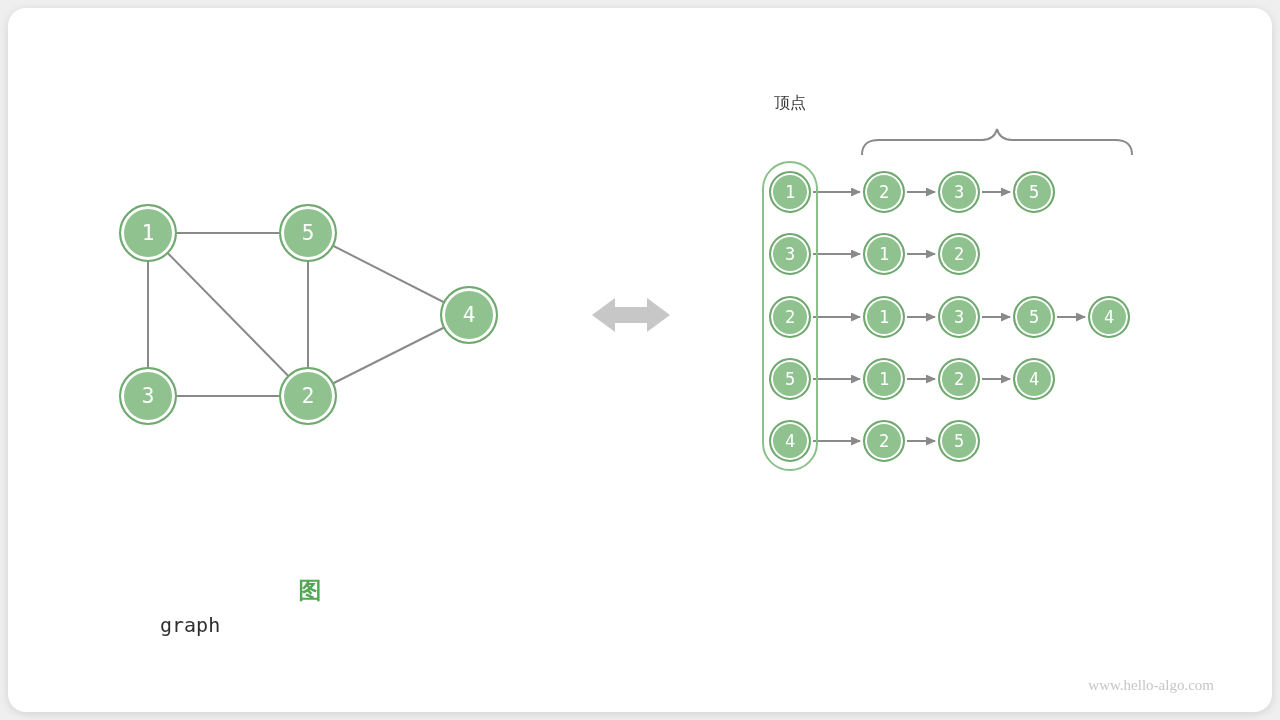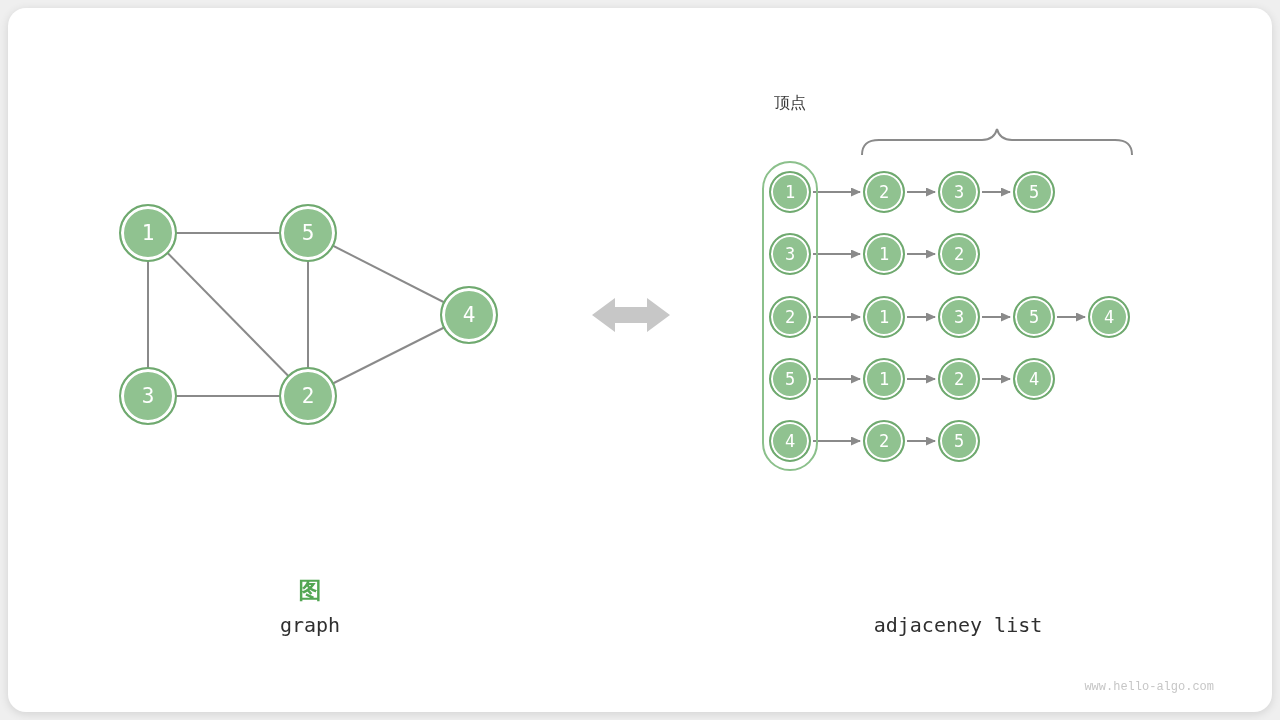--- a/index.html
+++ b/index.html
@@ -5,22 +5,22 @@
   html,body{margin:0;padding:0;background:#e9e9e9;}
   .canvas{position:relative;width:1280px;height:720px;background:#efefef;font-family:"DejaVu Sans","Liberation Sans",sans-serif;overflow:hidden;}
   .card{position:absolute;left:8px;top:8px;right:8px;bottom:8px;background:#ffffff;border-radius:18px;box-shadow:0 2px 10px rgba(0,0,0,0.12);}
   svg.layer{position:absolute;left:0;top:0;width:1280px;height:720px;pointer-events:none;}
   .node{position:absolute;border-radius:50%;display:flex;align-items:center;justify-content:center;color:#ffffff;font-family:"DejaVu Sans Mono",monospace;box-sizing:border-box;}
   .gnode{width:58px;height:58px;font-size:21px;border:2px solid var(--node-stroke);background:var(--node-fill);box-shadow:inset 0 0 0 3px #ffffff;}
   .lnode{width:42px;height:42px;font-size:17px;border:2px solid var(--node-stroke);background:var(--node-fill);box-shadow:inset 0 0 0 2px #ffffff;}
   .vertex-box{position:absolute;left:762px;top:161px;width:56px;height:310px;border:2px solid var(--box-stroke);border-radius:29px;box-sizing:border-box;}
   .hdr{position:absolute;text-align:center;color:#3a3a3a;font-size:16px;}
   .cap-zh{position:absolute;text-align:center;color:var(--accent);font-size:23px;font-weight:bold;}
-  .cap-en{position:absolute;text-align:center;color:#2f2f2f;font-size:20px;font-family:"DejaVu Sans Mono",monospace;}
-  .watermark{position:absolute;right:66px;bottom:26px;color:#c6c6c6;font-size:12px;font-family:Liberation Mono, monospace;}
+  .cap-en{position:absolute;text-align:left;color:#2f2f2f;font-size:20px;font-family:"DejaVu Sans Mono",monospace;}
+  .watermark{position:absolute;right:66px;bottom:26px;color:#c6c6c6;font-size:15px;font-family:Liberation Serif, serif;}
 </style>
 </head>
 <body>
 
 <div class="canvas">
   <div class="card"></div>
 
   <svg class="layer" id="lines-layer">
     <defs>
       <marker id="arrowhead" markerUnits="userSpaceOnUse" markerWidth="11" markerHeight="10" refX="9" refY="4.5" orient="auto">
@@ -77,16 +77,15 @@
       <div class="node lnode" style="left: 1013px; top: 358px;">4</div>
       <div class="node lnode" style="left: 769px; top: 420px;">4</div>
       <div class="node lnode" style="left: 863px; top: 420px;">2</div>
       <div class="node lnode" style="left: 938px; top: 420px;">5</div>
     </div>
 
   <div class="hdr" style="left:740px;top:93px;width:100px;">顶点</div>
 
   <div class="cap-zh" style="left:160px;top:575px;width:300px;">图</div>
   <div class="cap-en" style="left:160px;top:613px;width:300px;">graph</div>
-  <div class="cap-en" style="left:808px;top:613px;width:300px;">adjaceney list</div>
 
   <div class="watermark">www.hello-algo.com</div>
 </div>
 
 </body></html>

